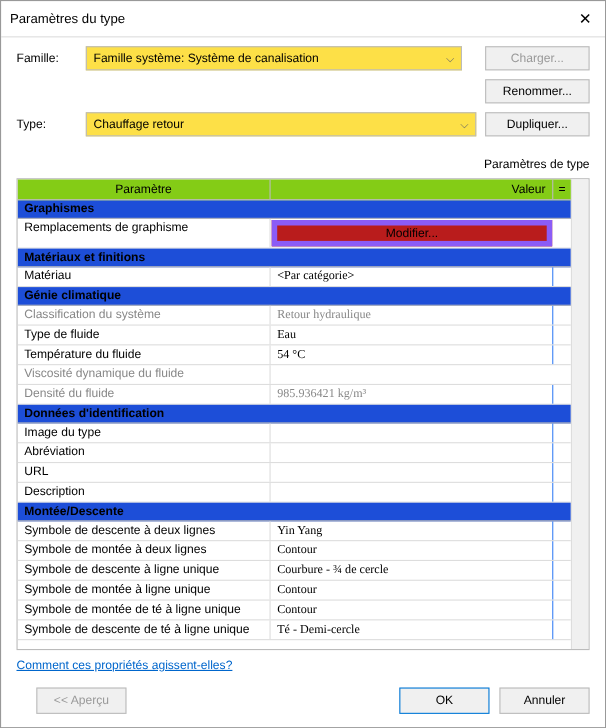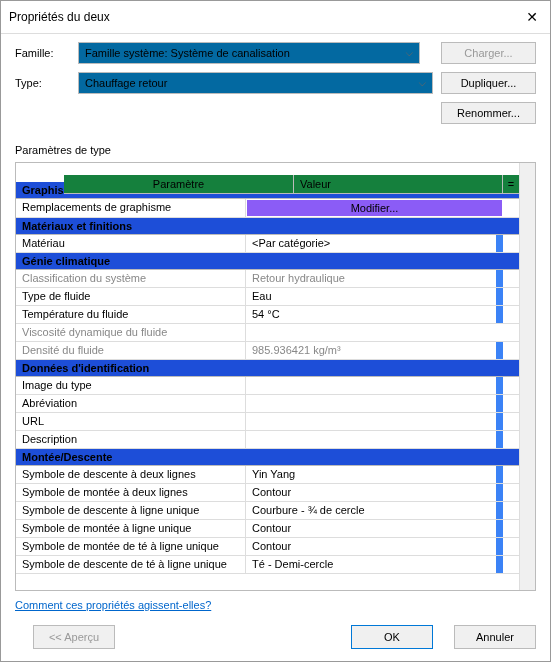--- a/index.html
+++ b/index.html
@@ -4,74 +4,74 @@
 <style>
 * { box-sizing: border-box; margin: 0; padding: 0; }
 body { font-family: "Segoe UI", Tahoma, sans-serif; font-size: 11px; background: #fff; color: #000; }
 .dialog { width: 551px; height: 662px; border: 1px solid #999; background: #fff; display: flex; flex-direction: column; }
 .titlebar { display: flex; justify-content: space-between; align-items: center; padding: 6px 8px; border-bottom: 1px solid #ddd; }
 .title { font-size: 12px; }
 .close-btn { width: 20px; height: 20px; display: flex; align-items: center; justify-content: center; font-size: 14px; cursor: pointer; }
 .top-form { padding: 8px 14px 4px 14px; }
 .form-row { display: flex; align-items: center; margin-bottom: 8px; gap: 8px; }
 .form-label { width: 55px; }
-.combo { flex: 1; height: 22px; border: 1px solid #bbb; background: #0369a1; display: flex; align-items: center; padding: 0 6px; position: relative; }
+.combo { flex: 1; height: 22px; border: 1px solid #bbb; background: #fde047; display: flex; align-items: center; padding: 0 6px; position: relative; }
 .combo::after { content: "⌵"; position: absolute; right: 6px; font-size: 10px; color: #666; }
 .side-btn { width: 95px; height: 22px; border: 1px solid #bbb; background: #f0f0f0; text-align: center; line-height: 20px; font-size: 11px; }
 .side-btn.disabled { color: #999; margin-left: 13px; }
-.section-label { padding: 4px 14px 4px 14px; margin-top: 4px; }
+.section-label { padding: 4px 14px 4px 14px; margin-top: 4px; text-align: right; }
 .grid-wrap { margin: 2px 14px 0 14px; flex: 1; display: flex; border: 1px solid #bbb; overflow: hidden; }
 .grid { flex: 1; overflow-y: auto; }
-.grid-head { display: flex; background: #15803d; border-bottom: 1px solid #bbb; position: sticky; top: 12px; margin-left: 48px; }
+.grid-head { display: flex; background: #84cc16; border-bottom: 1px solid #bbb; position: sticky; top: 0; }
 .col-param { flex: 0 0 230px; padding: 3px 6px; border-right: 1px solid #bbb; text-align: center; }
-.col-value { flex: 1; padding: 3px 6px; border-right: 1px solid #bbb; text-align: left; }
+.col-value { flex: 1; padding: 3px 6px; border-right: 1px solid #bbb; text-align: right; }
 .col-eq { flex: 0 0 16px; text-align: center; padding: 3px 0; }
 .scroll-col { flex: 0 0 16px; background: #f0f0f0; border-left: 1px solid #ddd; }
 .group-row { background: #1d4ed8; font-weight: bold; padding: 2px 6px; border-bottom: 1px solid #bbb; }
 .data-row { display: flex; border-bottom: 1px solid #ddd; min-height: 18px; }
 .cell-p { flex: 0 0 230px; padding: 2px 6px; border-right: 1px solid #ddd; }
-.cell-v { flex: 1; padding: 2px 6px; border-right: 7px solid #3b82f6; }
+.cell-v { flex: 1; padding: 2px 6px; border-right: 1px solid #3b82f6; font-family: Liberation Serif, serif; }
 .cell-eq { flex: 0 0 16px; }
 .cell-p.disabled, .cell-v.disabled { color: #888; }
-.btn-cell { background: #8b5cf6; border: 1px solid #8b5cf6; margin: 1px; padding: 1px 10px; text-align: center; flex: 1; }
+.btn-cell { background: #b91c1c; border: 5px solid #8b5cf6; margin: 1px; padding: 1px 10px; text-align: center; flex: 1; }
 .footer-link { padding: 8px 14px; }
 .footer-link a { color: #0066cc; text-decoration: underline; font-size: 11px; }
 .footer-buttons { display: flex; justify-content: space-between; padding: 6px 14px 12px 32px; align-items: center; }
 .footer-left .btn, .footer-right .btn { min-width: 82px; height: 24px; border: 1px solid #bbb; background: #f0f0f0; line-height: 22px; text-align: center; font-size: 11px; }
-.footer-right { display: flex; gap: 21px; }
+.footer-right { display: flex; gap: 9px; }
 .btn.disabled { color: #999; }
 .btn.default { border: 1px solid #0078d7; }
 </style>
 </head>
 <body>
 
 <div class="dialog">
 
   <div class="titlebar">
-    <div class="title">Propriétés du deux</div>
+    <div class="title">Paramètres du type</div>
     <div class="close-btn">✕</div>
   </div>
 
   <div class="top-form">
     <div class="form-row">
       <div class="form-label">Famille:</div>
       <div class="combo">
           <span>Famille système: Système de canalisation</span>
         </div>
       <div class="side-btn disabled">Charger...</div>
     </div>
+    <div class="form-row" style="justify-content:flex-end;">
+      <div class="side-btn">Renommer...</div>
+    </div>
     <div class="form-row">
       <div class="form-label">Type:</div>
       <div class="combo">
           <span>Chauffage retour</span>
         </div>
       <div class="side-btn">Dupliquer...</div>
-    </div>
-    <div class="form-row" style="justify-content:flex-end;">
-      <div class="side-btn">Renommer...</div>
     </div>
   </div>
 
   <div class="section-label">Paramètres de type</div>
 
   <div class="grid-wrap">
     <div class="grid" id="grid-body">
       <div class="grid-head">
         <div class="col-param">Paramètre</div>
         <div class="col-value">Valeur</div>

